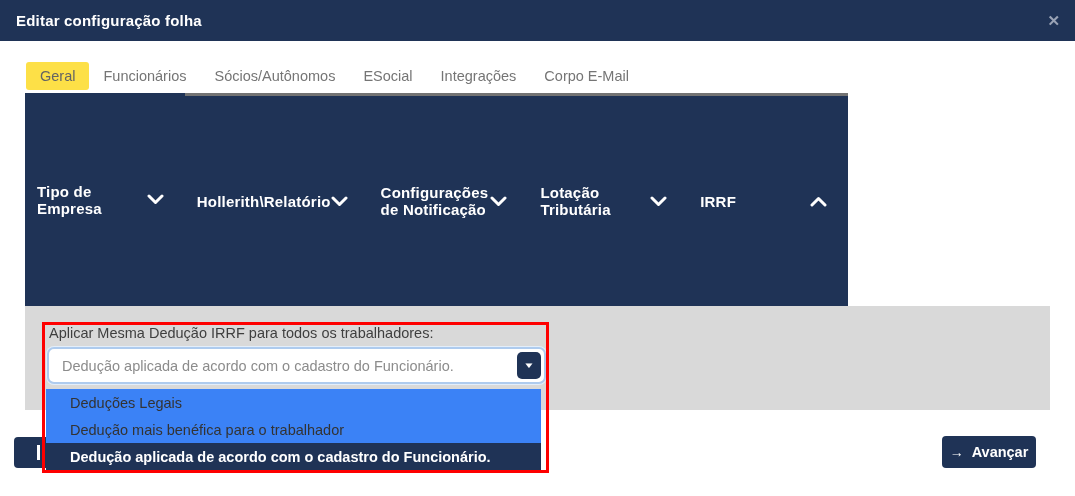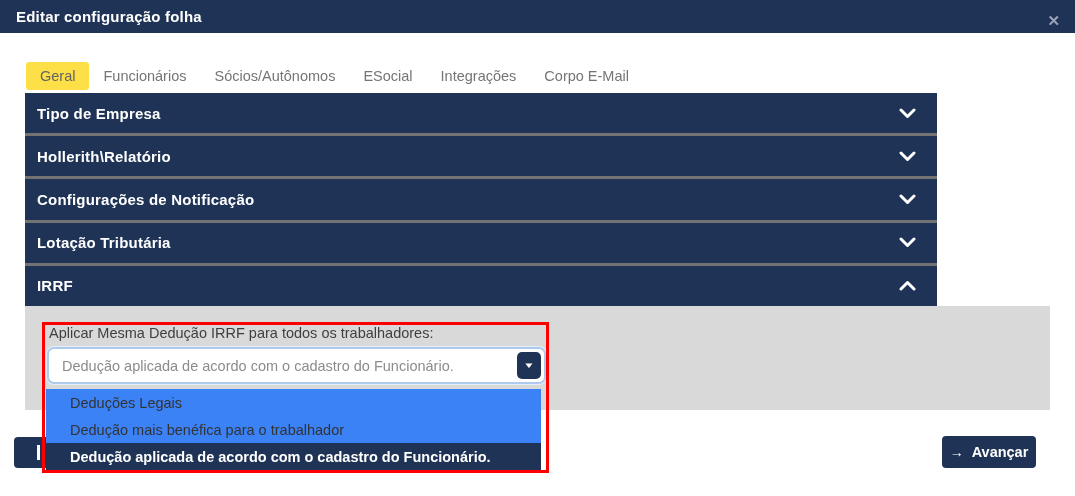--- a/index.html
+++ b/index.html
@@ -4,21 +4,21 @@
 <style>
   * { margin:0; padding:0; box-sizing:border-box; }
   html,body { width:1075px; height:496px; }
   body {
     position:relative; overflow:hidden; background:#ffffff;
     font-family:"Liberation Sans", sans-serif;
   }
 
   
   .titlebar {
-    position:absolute; left:0; top:0; width:1075px; height:33px;
+    position:absolute; left:0; top:0; width:1075px; height:41px;
     background:#1F3356; display:flex; align-items:center; padding:0 16px;
   }
   .titlebar .title { color:#ffffff; font-size:15px; font-weight:bold; letter-spacing:.2px; }
   .close-btn {
     position:absolute; right:15px; top:0; height:41px; display:flex; align-items:center;
     color:#9AA3B5; font-size:15px; font-weight:bold; cursor:pointer;
   }
 
   
   .tabs {
@@ -26,22 +26,22 @@
     display:flex; align-items:center;
   }
   .tab {
     color:#757575; font-size:14.5px; padding:6px 14px; border-radius:3px;
     white-space:nowrap; cursor:pointer;
   }
   .tab.active { background:#fde047; color:#646464; }
 
   
   .accordion {
-    position:absolute; left:25px; top:93px; width:912px; height:213px;
-    display:flex; flex-direction:column;border-radius:14px;
+    position:absolute; left:25px; top:93px; width:823px; height:213px;
+    display:flex; flex-direction:row;border-radius:14px;
   }
   .acc-row {
     flex:1; background:#1F3356; display:flex; align-items:center;
     justify-content:space-between; padding:0 21px 0 12px; cursor:pointer;
   }
   .acc-row + .acc-row { border-top:3px solid #737373; }
   .acc-label { color:#ffffff; font-size:15px; font-weight:bold; letter-spacing:.2px; }
   .chev { display:flex; align-items:center; }
   .chev.up svg { transform:rotate(180deg); }
 

